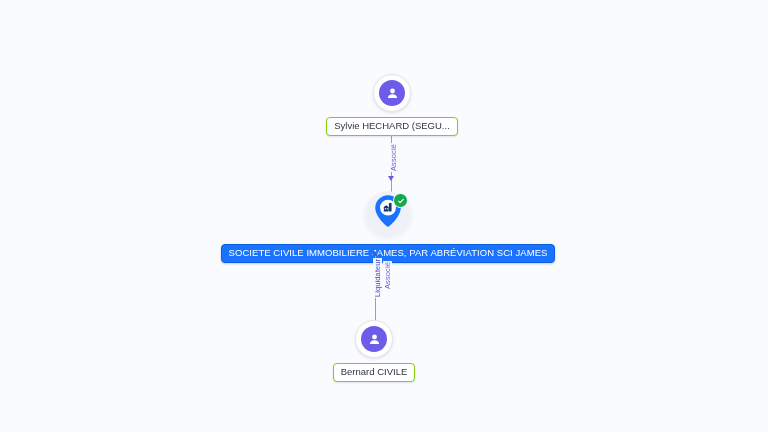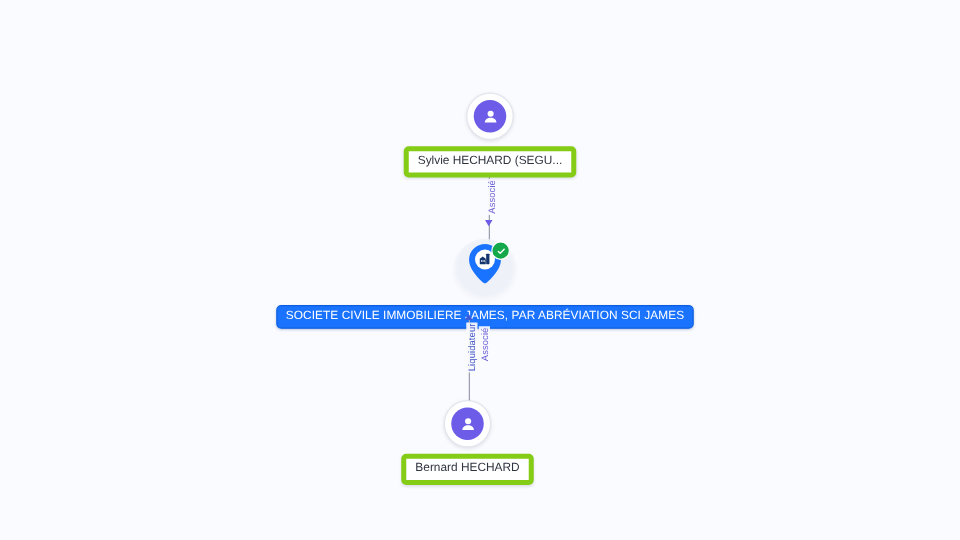--- a/index.html
+++ b/index.html
@@ -73,21 +73,21 @@
     background: #6c5ce7;
     display: flex;
     align-items: center;
     justify-content: center;
   }
   .person-avatar svg { display: block; }
 
   .node-chip {
     margin-top: 5px;
     background: #ffffff;
-    border: 4px solid #84cc16;
+    border: 1px solid #84cc16;
     border-radius: 4px;
     box-shadow: 0 1px 2px rgba(40,50,90,0.12);
     font-size: 9.5px;
     color: #2e3440;
     padding: 3px 7px 4px 7px;
     white-space: nowrap;
     line-height: 1.1;
   }
 
   
@@ -194,16 +194,16 @@
 
   <div class="person-node" id="bottom-person-node" style="left:292px; top:320px; width:164px;">
     <div class="person-ring">
       <div class="person-avatar">
         <svg width="15" height="15" viewBox="0 0 24 24" aria-hidden="true">
           <circle cx="12" cy="8" r="3.9" fill="#ffffff"></circle>
           <path d="M4.6 19.2c0-4.0 3.3-6.2 7.4-6.2s7.4 2.2 7.4 6.2z" fill="#ffffff"></path>
         </svg>
       </div>
     </div>
-    <div class="node-chip">Bernard HECHARD</div>
+    <div class="node-chip">Bernard CIVILE</div>
   </div>
 
 </div>
 
 </body></html>

